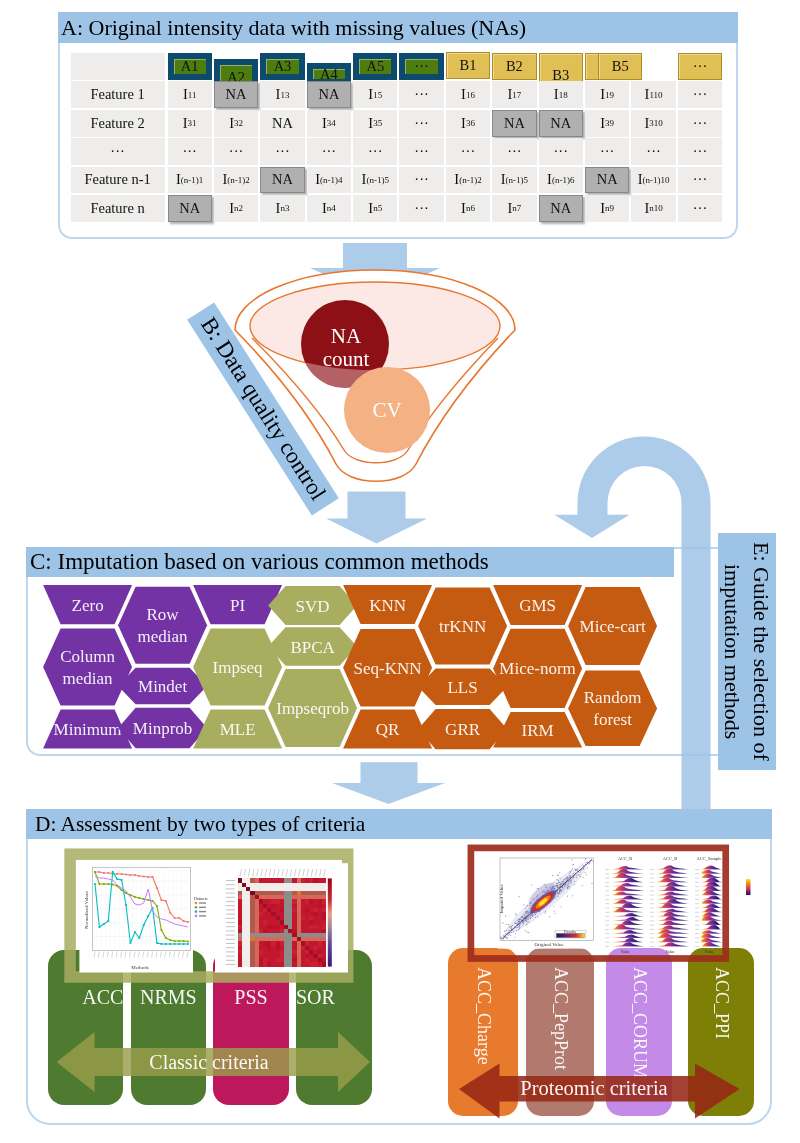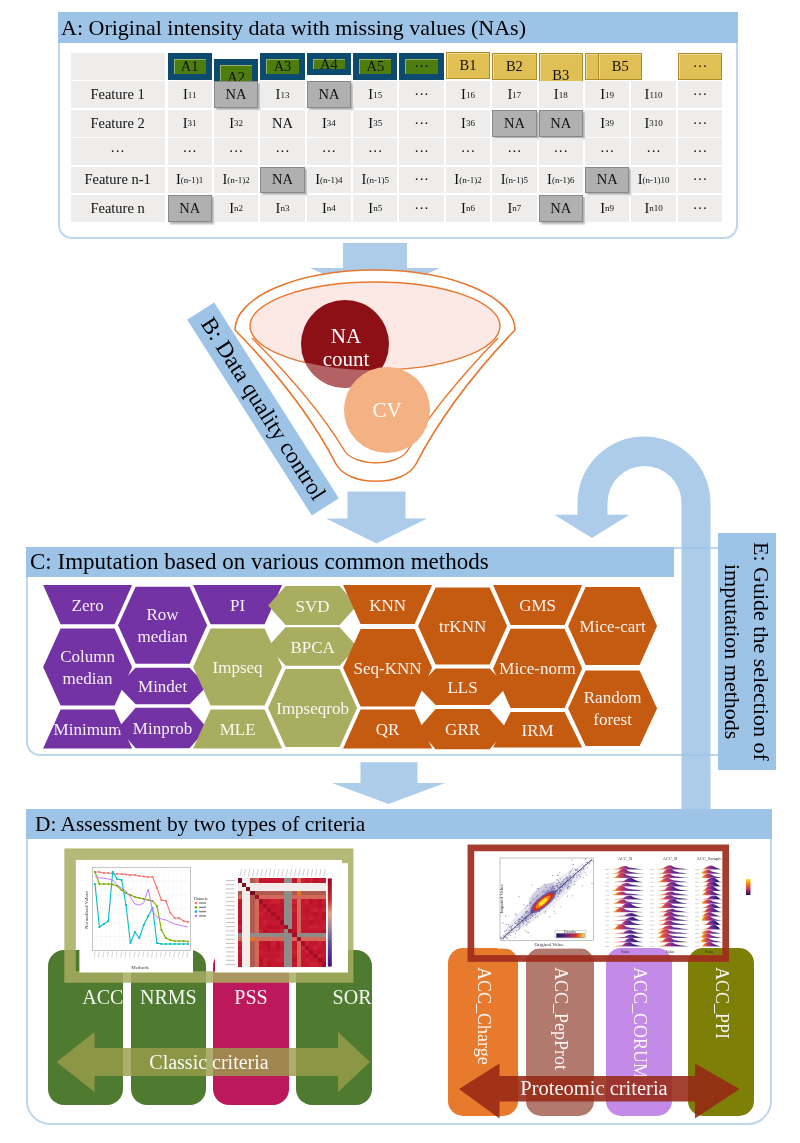--- a/index.html
+++ b/index.html
@@ -19,21 +19,21 @@
 <div class="abs" style="left:58px;top:43px;width:680px;height:196px;background:#fff;border:2px solid #bdd7ee;border-top:none;border-radius:0 0 14px 14px"></div>
 <div class="cell" style="left:70.5px;top:53px;width:94.2px;height:26.8px"></div>
 <div class="cell" style="left:70.5px;top:81.4px;width:94.2px;height:26.8px">Feature 1</div>
 <div class="cell" style="left:70.5px;top:109.8px;width:94.2px;height:26.8px">Feature 2</div>
 <div class="cell" style="left:70.5px;top:138.2px;width:94.2px;height:26.8px">···</div>
 <div class="cell" style="left:70.5px;top:166.6px;width:94.2px;height:26.8px">Feature n-1</div>
 <div class="cell" style="left:70.5px;top:195px;width:94.2px;height:26.8px">Feature n</div>
 <div class="cell hdrA" style="left:167.5px;top:53px;width:44.4px;height:26.8px">A1</div>
 <div class="cell hdrA" style="left:213.9px;top:59px;width:44.4px;height:37px">A2</div>
 <div class="cell hdrA" style="left:260.3px;top:53px;width:44.4px;height:26.8px">A3</div>
-<div class="cell hdrA" style="left:306.7px;top:53px;width:44.4px;height:22px">A4</div>
+<div class="cell hdrA" style="left:306.7px;top:63px;width:44.4px;height:22px">A4</div>
 <div class="cell hdrA" style="left:353.1px;top:53px;width:44.4px;height:26.8px">A5</div>
 <div class="cell hdrA" style="left:399.4px;top:53px;width:44.4px;height:26.8px">···</div>
 <div class="cell hdrB" style="left:445.8px;top:52px;width:44.4px;height:26.8px">B1</div>
 <div class="cell hdrB" style="left:492.2px;top:53px;width:44.4px;height:26.8px">B2</div>
 <div class="cell hdrB" style="left:538.6px;top:53px;width:44.4px;height:44px">B3</div>
 <div class="cell hdrB" style="left:585.0px;top:53px;width:44.4px;height:26.8px">B4</div>
 <div class="cell hdrB" style="left:598px;top:53px;width:44.4px;height:26.8px">B5</div>
 <div class="cell hdrB" style="left:677.8px;top:53px;width:44.4px;height:26.8px">···</div>
 <div class="cell" style="left:167.5px;top:81.4px;width:44.4px;height:26.8px">I<span class="sb">11</span></div>
 <div class="cell na" style="left:213.9px;top:81.4px;width:44.4px;height:26.8px">NA</div>
@@ -95,21 +95,21 @@
 <div class="cell" style="left:585.0px;top:195px;width:44.4px;height:26.8px">I<span class="sb">n9</span></div>
 <div class="cell" style="left:631.4px;top:195px;width:44.4px;height:26.8px">I<span class="sb">n10</span></div>
 <div class="cell" style="left:677.8px;top:195px;width:44.4px;height:26.8px">···</div>
 <div class="abs" style="left:26px;top:547px;width:714px;height:209px;background:#fff;border:2px solid #bdd7ee;border-radius:14px"></div>
 <div class="bar" style="left:26px;top:547px;width:648px;height:30px;line-height:30px;padding-left:4px;font-size:23px">C: Imputation based on various common methods</div>
 <div class="abs" style="left:26px;top:809px;width:746px;height:316px;background:#fff;border:2px solid #bdd7ee;border-radius:0 0 24px 24px"></div>
 <div class="bar" style="left:26px;top:809px;width:746px;height:30px;line-height:30px;padding-left:9px;font-size:21.4px">D: Assessment by two types of criteria</div>
 <div class="abs" style="left:47.9px;top:950px;width:75.5px;height:155px;background:#4f7b31;border-radius:16px;color:rgba(255,255,255,.95);font-size:20px;text-align:right;line-height:94px">ACC</div>
 <div class="abs" style="left:130.6px;top:950px;width:75.5px;height:155px;background:#4f7b31;border-radius:16px;color:rgba(255,255,255,.95);font-size:20px;text-align:center;line-height:94px">NRMS</div>
 <div class="abs" style="left:213.3px;top:950px;width:75.5px;height:155px;background:#be185d;border-radius:16px;color:rgba(255,255,255,.95);font-size:20px;text-align:center;line-height:94px">PSS</div>
-<div class="abs" style="left:296.0px;top:950px;width:75.5px;height:155px;background:#4f7b31;border-radius:16px;color:rgba(255,255,255,.95);font-size:20px;text-align:right;line-height:94px">SOR</div>
+<div class="abs" style="left:296.0px;top:950px;width:75.5px;height:155px;background:#4f7b31;border-radius:16px;color:rgba(255,255,255,.95);font-size:20px;text-align:left;line-height:94px">SOR</div>
 <div class="vbox" style="left:448px;top:948px;width:70px;height:168px;background:#e87a2e">ACC_Charge</div>
 <div class="vbox" style="left:526px;top:948px;width:68px;height:168px;background:#b27a6e">ACC_PepProt</div>
 <div class="vbox" style="left:606px;top:948px;width:66px;height:168px;background:#c48ae8">ACC_CORUM</div>
 <div class="vbox" style="left:688px;top:948px;width:66px;height:168px;background:#7e7f07">ACC_PPI</div>
 <div class="abs" style="left:718px;top:533px;width:58px;height:237px;background:#9dc3e6;
  writing-mode:vertical-rl;font-size:22px;color:#000;line-height:29px;display:flex;justify-content:center;align-items:center;text-align:center">E: Guide the selection of imputation methods</div>
 <svg class="abs" style="left:0;top:0;z-index:5" width="800" height="1143" viewBox="0 0 800 1143" font-family="Liberation Serif">
 <defs>
 <clipPath id="nac">
         <circle cx="345" cy="344" r="44"></circle>

